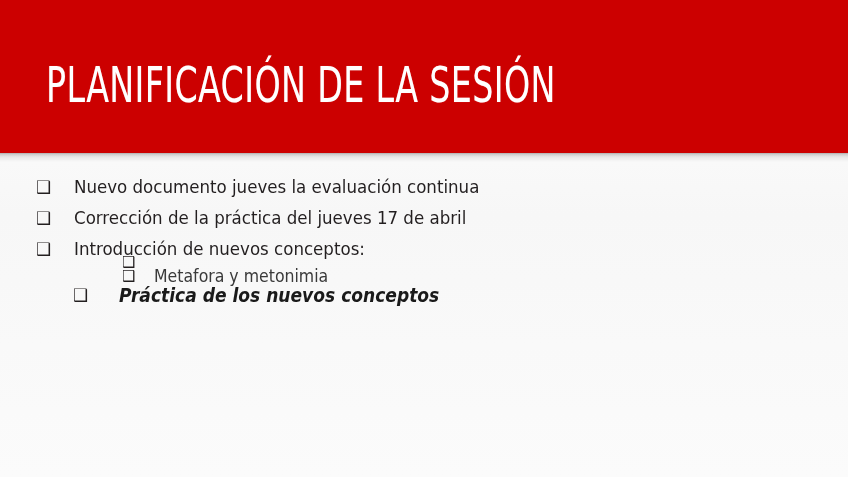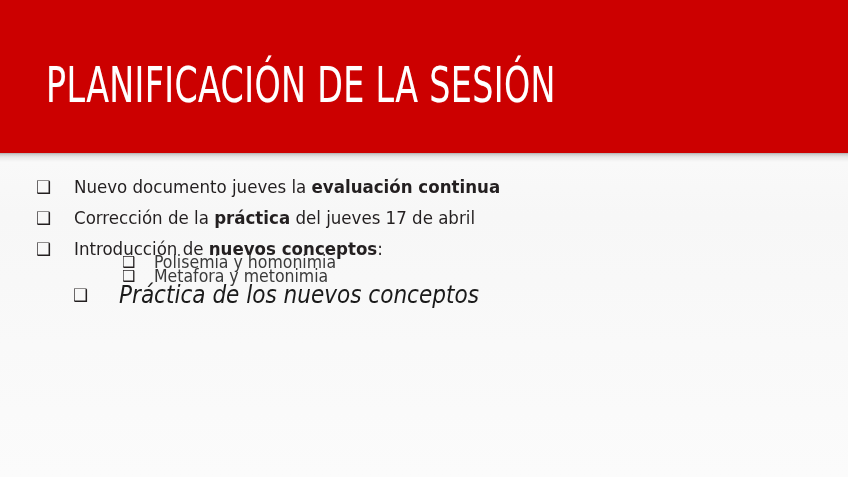--- a/index.html
+++ b/index.html
@@ -127,28 +127,28 @@
   .row-emph {
     font-weight: bold;
   }
   .row-emph .bullet-mark {
     font-weight: bold;
     font-size: 17px;
     line-height: 22px;
     width: 46px;
   }
   .row-emph .bullet-text {
-    font-weight: normal;
+    font-weight: bold;
     font-style: italic;
-    font-size: 24px;
+    font-size: 19px;
     line-height: 22px;
     color: #1a1a1a;
   }
 
-  b, .b { font-weight: bold; }
+  b, .b { font-weight: normal; }
 </style>
 </head>
 <body>
 
 <div class="slide">
 
   <div class="title-banner">
     <h1 class="slide-title">PLANIFICACIÓN DE LA SESIÓN</h1>
   </div>
   <div class="banner-shadow"></div>
@@ -165,21 +165,20 @@
       <span class="bullet-text"><span>Corrección de la </span><b>práctica</b><span> del jueves 17 de abril</span></span>
     </div>
 
     <div class="bullet-row lvl1" style="left:36px; top:85px;">
       <span class="bullet-mark">❑</span>
       <span class="bullet-text"><span>Introducción de </span><b>nuevos conceptos</b><span>:</span></span>
     </div>
 
     <div class="bullet-row lvl2" style="left:122px; top:99px;">
       <span class="bullet-mark">❑</span>
-      <span class="bullet-text">Polisemia y homonimia</span>
     </div>
 
     <div class="bullet-row lvl2" style="left:122px; top:113px;">
       <span class="bullet-mark">❑</span>
       <span class="bullet-text">Metafora y metonimia</span>
     </div>
 
     <div class="bullet-row lvl1 row-emph" style="left:73px; top:131px;">
       <span class="bullet-mark">❑</span>
       <span class="bullet-text">Práctica de los nuevos conceptos</span>

